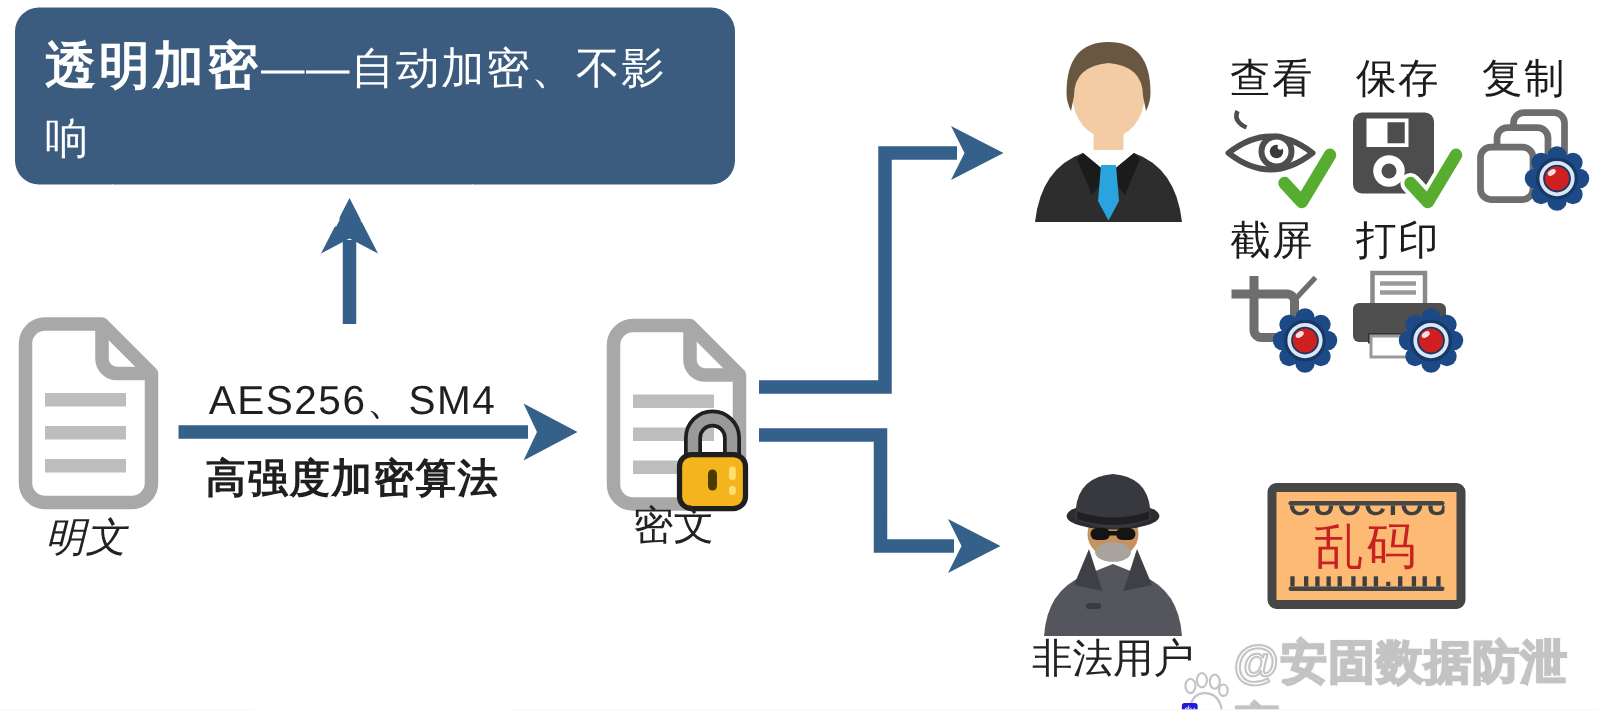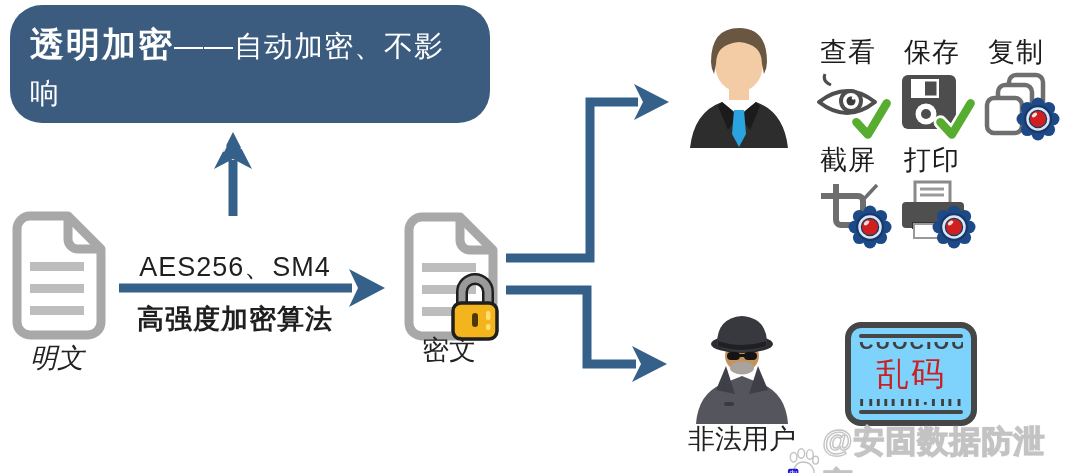--- a/index.html
+++ b/index.html
@@ -6,21 +6,21 @@
   .canvas{
     position:relative;width:1066px;height:473px;background:#ffffff;
     font-family:"Liberation Sans","DejaVu Sans",sans-serif;overflow:hidden;
   }
   .abs{position:absolute;}
   svg{display:block;}
 
   
   .title-box{
     left:10px;top:5px;width:480px;height:118px;box-sizing:border-box;
-    background:#3b5c7f;border-radius:32px;color:#ffffff;
+    background:#3b5c7f;border-radius:16px;color:#ffffff;
     padding:13px 20px;line-height:1.55;font-size:29px;letter-spacing:1px;
   }
   .title-bold{font-size:34px;font-weight:bold;letter-spacing:2px;}
 
   
   .connectors{left:0;top:0;}
 
   
   .doc-plain{left:6px;top:210px;}
   .doc-cipher{left:398px;top:211px;}
@@ -43,22 +43,22 @@
     display:grid;grid-template-columns:repeat(3,80px);column-gap:4px;row-gap:8px;
   }
   .perm-cell{display:flex;flex-direction:column;align-items:center;}
   .perm-label{font-size:27px;color:#1c1c1c;height:32px;line-height:32px;letter-spacing:1px;}
   .perm-icon{position:relative;width:66px;height:66px;margin-top:2px;}
   .perm-icon>svg.main{position:absolute;left:0;top:2px;}
   .overlay-mark{position:absolute;right:-13px;bottom:-7px;}
 
   
   .stamp{
-    left:845px;top:322px;width:132px;height:104px;box-sizing:border-box;
-    border:6px solid #464646;border-radius:16px;background:#7dd3fc;
+    left:845px;top:322px;width:132px;height:84px;box-sizing:border-box;
+    border:6px solid #464646;border-radius:6px;background:#fdba74;
     display:flex;flex-direction:column;justify-content:space-between;
     padding:6px 8px;overflow:hidden;
   }
   .stamp-line{height:4px;background:#464646;border-radius:2px;}
   .garble{height:11px;overflow:hidden;font-weight:bold;font-size:20px;color:#3f3f3f;
           text-align:center;line-height:20px;letter-spacing:2px;}
   .garble-top span{display:block;margin-top:-10px;}
   .garble-bottom span{display:block;margin-top:1px;}
   .stamp-word{font-size:33px;font-weight:normal;color:#c92121;text-align:center;line-height:34px;letter-spacing:2px;}
 

